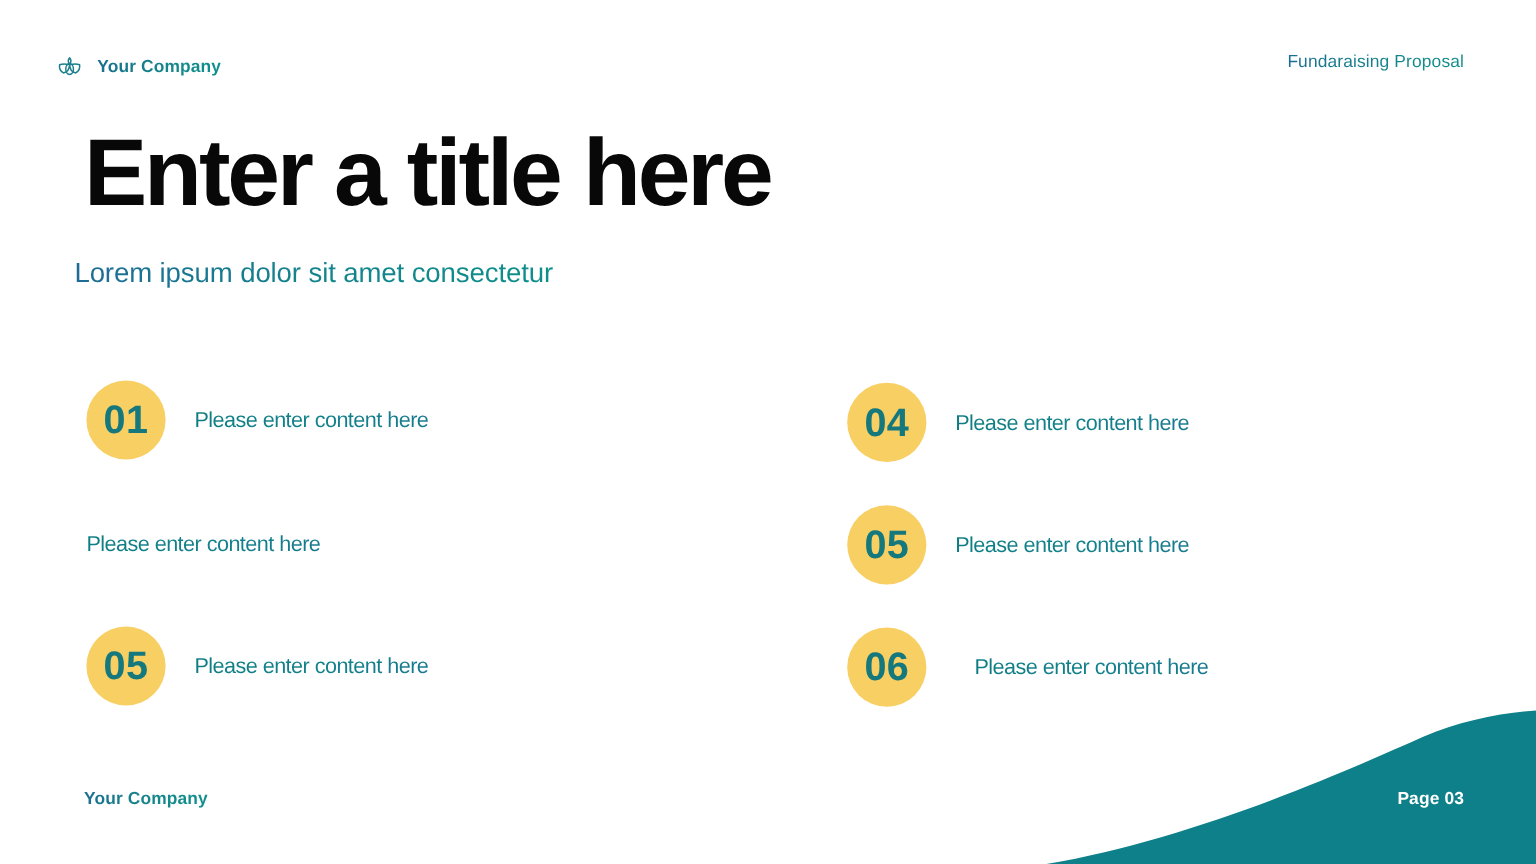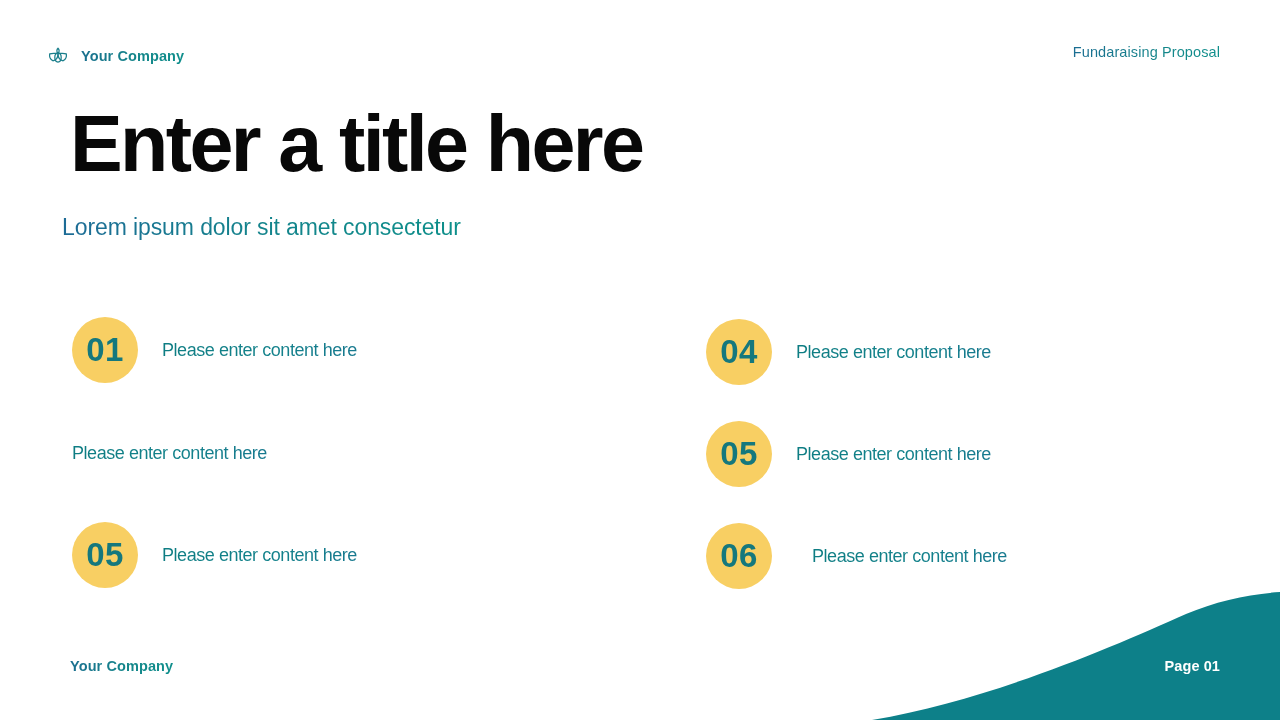--- a/index.html
+++ b/index.html
@@ -239,15 +239,15 @@
 
       <div class="item r2">
         <div class="item-num">06</div>
         <div class="item-text">Please enter content here</div>
       </div>
     </div>
   </div>
 
   <div class="footer-brand">Your Company</div>
 
-  <div class="page-number">Page 01</div>
+  <div class="page-number">Page 03</div>
 
 </div>
 
 </body></html>

